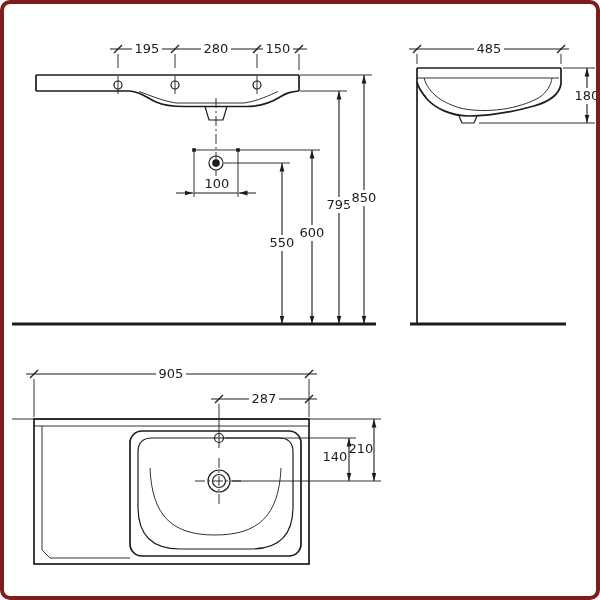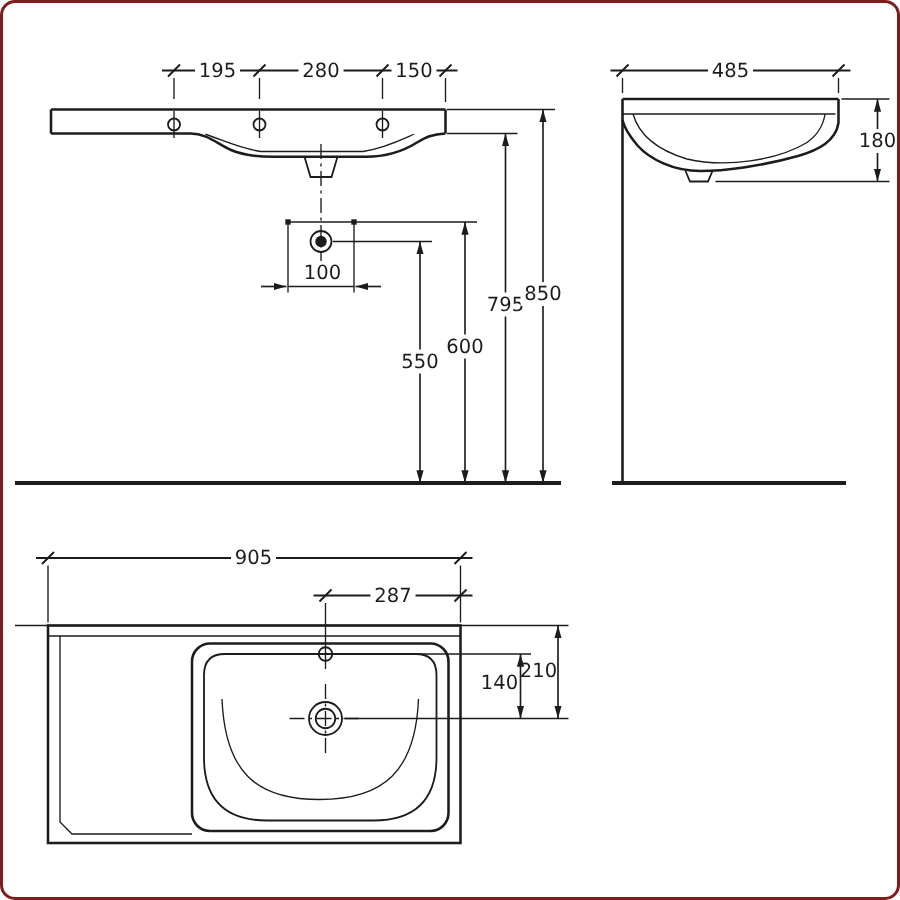--- a/index.html
+++ b/index.html
@@ -1,18 +1,18 @@
 <!DOCTYPE html>
 <html><head>
 <meta charset="utf-8">
 <style>
   html,body{margin:0;padding:0;background:#ffffff;}
   .stage{
     position:relative;width:600px;height:600px;background:#fff;
-    border:2px solid #7f1d1d;border-radius:10px;box-sizing:border-box;overflow:hidden;
+    border:4px solid #7f1d1d;border-radius:10px;box-sizing:border-box;overflow:hidden;
     font-family:"DejaVu Sans",sans-serif;
   }
   svg{display:block;}
   .s     {stroke:#1c1c1c;fill:none;stroke-width:1.2;}
   .thin  {stroke:#1c1c1c;fill:none;stroke-width:0.9;}
   .outline{stroke:#1c1c1c;fill:none;stroke-width:1.7;}
   .thick {stroke:#1c1c1c;fill:none;stroke-width:2.8;}
   .tick  {stroke:#1c1c1c;stroke-width:1.3;}
   .cl    {stroke:#1c1c1c;fill:none;stroke-width:0.9;stroke-dasharray:10 3 2 3;}
   .dim   {stroke:#1c1c1c;fill:none;stroke-width:1.1;}

